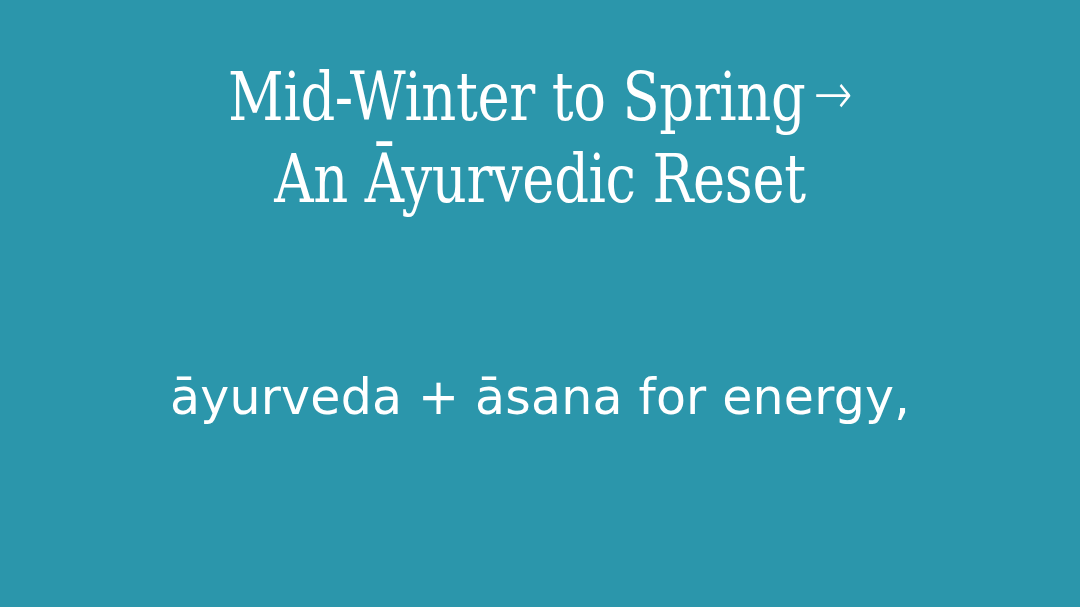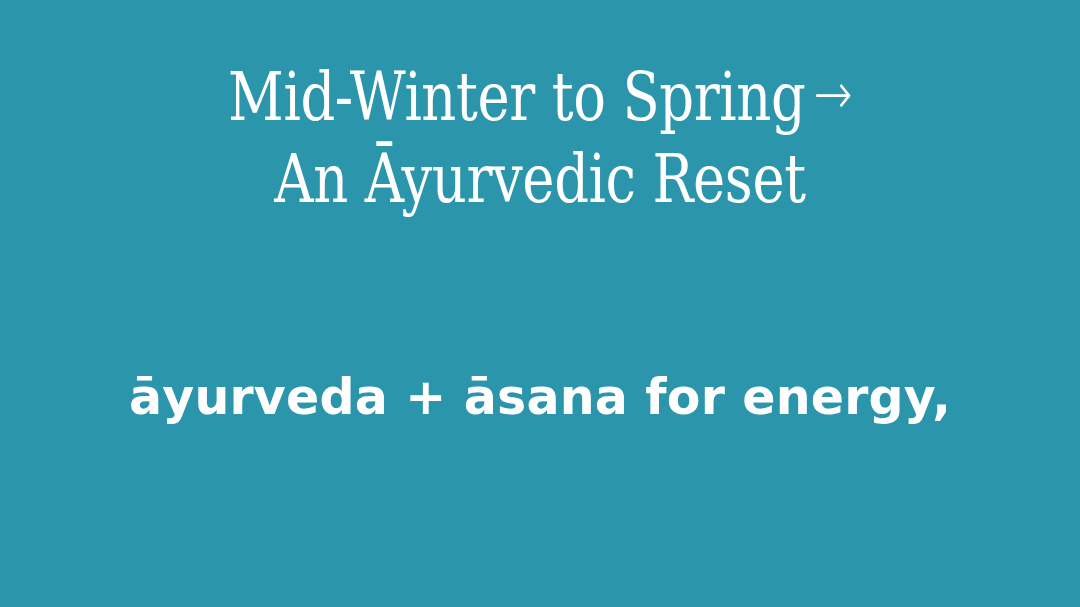--- a/index.html
+++ b/index.html
@@ -54,21 +54,21 @@
 
   
   .subtitle {
     position: absolute;
     left: 0;
     right: 0;
     top: 358px;
     text-align: center;
     color: #ffffff;
     font-family: "DejaVu Sans", "Liberation Sans", sans-serif;
-    font-weight: 700;
+    font-weight: 400;
     font-size: 49px;
     line-height: 1.62;
     letter-spacing: 0.2px;
     white-space: nowrap;
   }
   .subtitle-line {
     display: block;
   }
 </style>
 </head>

